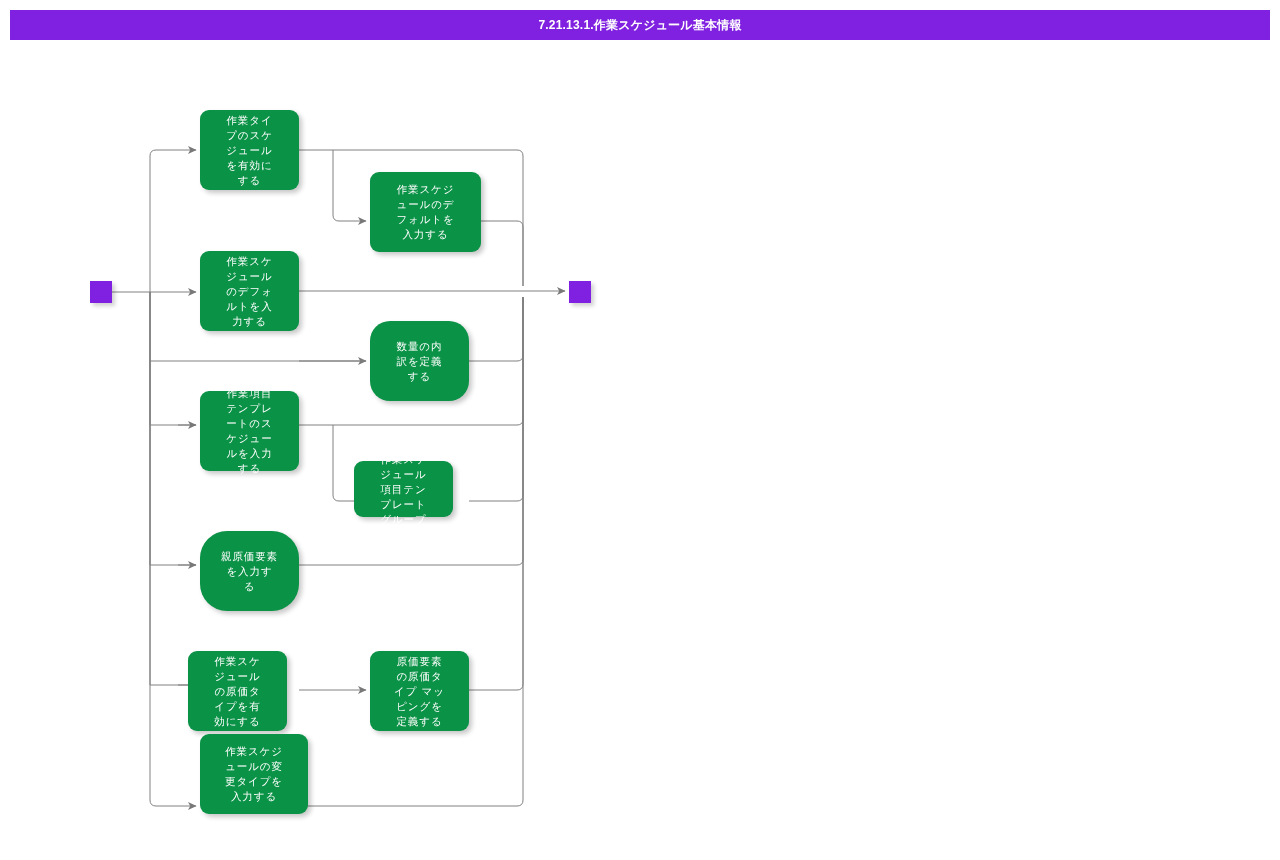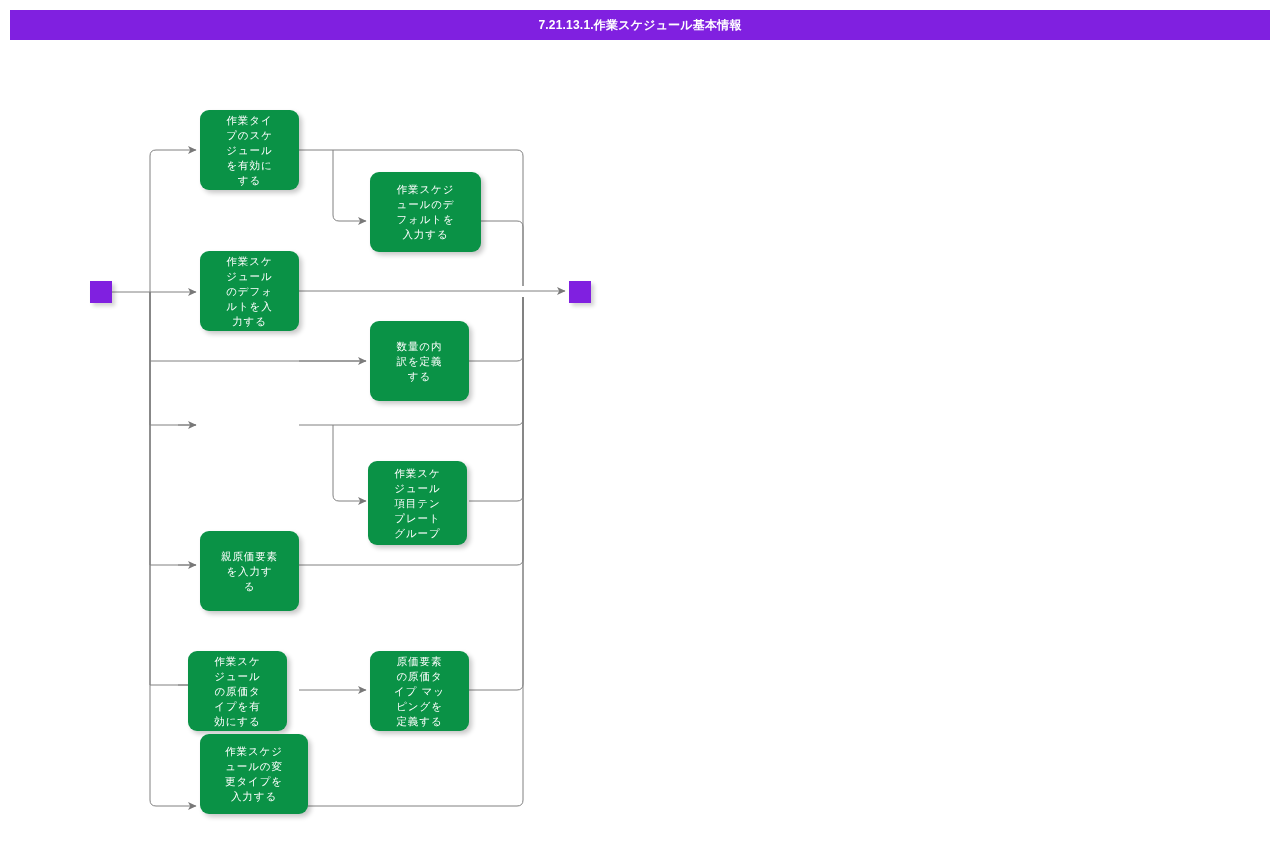--- a/index.html
+++ b/index.html
@@ -140,30 +140,33 @@
   </div>
 
   <div class="node" style="left:370px; top:172px; width:111px; height:80px;">
     <span class="node-label">作業スケジュールのデフォルトを入力する</span>
   </div>
 
   <div class="node" style="left:200px; top:251px; width:99px; height:80px;">
     <span class="node-label">作業スケジュールのデフォルトを入力する</span>
   </div>
 
-  <div class="node" style="left:370px; top:321px; width:99px; height:80px;">
+  <div class="node" style="left:370px; top:321px; width:99px; height:80px;border-radius:20px;">
     <span class="node-label">数量の内訳を定義する</span>
   </div>
 
+  <div class="node" style="left:200px; top:391px; width:99px; height:80px;">
+    <span class="node-label">作業項目テンプレートのスケジュールを入力する</span>
+  </div>
 
-  <div class="node" style="left:368px; top:461px; width:99px; height:84px;">
+  <div class="node" style="left:354px; top:461px; width:99px; height:56px;">
     <span class="node-label">作業スケジュール項目テンプレートグループ</span>
   </div>
 
-  <div class="node" style="left:200px; top:531px; width:99px; height:80px;">
+  <div class="node" style="left:200px; top:531px; width:99px; height:80px;border-radius:27px;">
     <span class="node-label">親原価要素を入力する</span>
   </div>
 
   <div class="node" style="left:188px; top:651px; width:99px; height:80px;">
     <span class="node-label">作業スケジュールの原価タイプを有効にする</span>
   </div>
 
   <div class="node" style="left:370px; top:651px; width:99px; height:80px;">
     <span class="node-label">原価要素の原価タイプ マッピングを定義する</span>
   </div>

